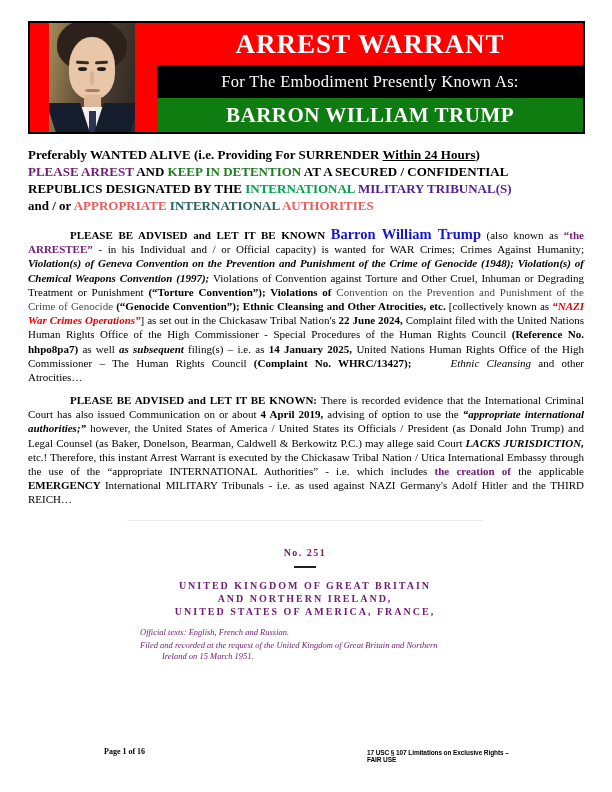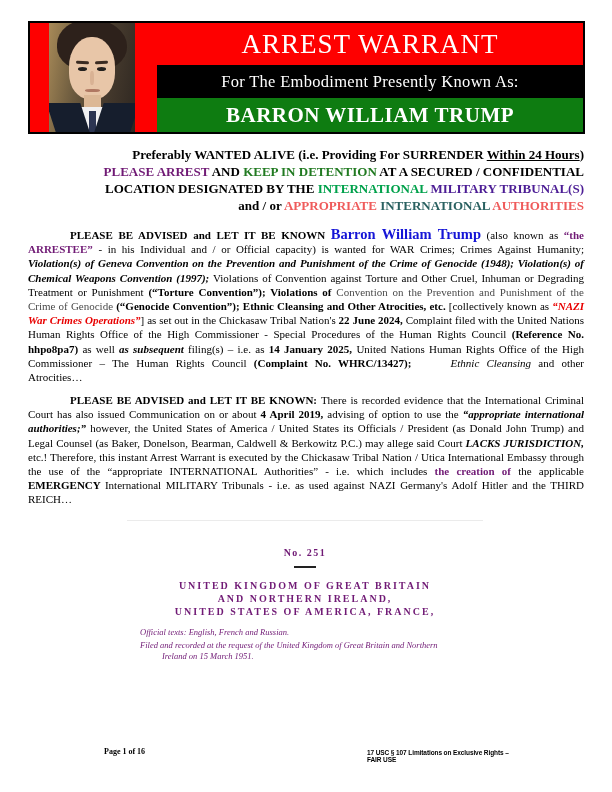--- a/index.html
+++ b/index.html
@@ -24,26 +24,26 @@
   .ph-neck { position:absolute; left:35px; top:72px; width:17px; height:14px; background:#dcb896; }
   .ph-shirt { position:absolute; left:24px; top:84px; width:38px; height:25px; background:#f1f1f2;
     clip-path:polygon(20% 0,80% 0,100% 100%,0 100%); }
   .ph-tie { position:absolute; left:40px; top:88px; width:7px; height:21px; background:#2c3552; }
   .ph-suitL { position:absolute; left:2px; top:80px; width:34px; height:29px; background:#161e2d; transform:skewX(18deg); }
   .ph-suitR { position:absolute; left:50px; top:80px; width:36px; height:29px; background:#161e2d; transform:skewX(-18deg); }
   .bands { position:absolute; left:127px; top:0; width:426px; height:109px; }
   .band-red   { height:42px; background:#fe0000; display:flex; align-items:center; justify-content:center; }
   .band-black { height:33px; background:#000000; display:flex; align-items:center; justify-content:center; }
   .band-green { height:34px; background:#0e7c11; display:flex; align-items:center; justify-content:center; }
-  .band-title { color:#fff; font-size:27px; font-weight:normal; letter-spacing:1px; }
+  .band-title { color:#fff; font-size:27px; font-weight:bold; letter-spacing:1px; }
   .band-sub   { color:#fff; font-size:16.5px; letter-spacing:.3px; }
   .band-name  { color:#fff; font-size:21px; font-weight:bold; letter-spacing:.5px; }
 
   
-  .notice { position:absolute; left:28px; top:146px; width:556px; text-align:right;
+  .notice { position:absolute; left:28px; top:146px; width:556px; text-align:left;
     font-size:13px; line-height:17px; font-weight:bold;font-family:Liberation Serif, serif; }
 
   
   .para { position:absolute; left:28px; width:556px; font-size:11px; line-height:14.2px;
     text-align:justify; text-indent:42px; color:#000; }
   #para1 { top:227px; }
   #para2 { top:393px; }
 
   .seg-r  { font-weight:normal; }
   .seg-b  { font-weight:bold; }
@@ -108,21 +108,21 @@
       </div>
       <div class="band-green">
         <span class="band-name">BARRON WILLIAM TRUMP</span>
       </div>
     </div>
   </div>
 
   <div class="notice">
     <div><span class="seg-b">Preferably WANTED ALIVE (i.e. Providing For SURRENDER </span><span class="seg-bu">Within 24 Hours</span><span class="seg-b">)</span></div>
     <div><span class="seg-redb">PLEASE ARREST</span><span class="seg-b"> AND </span><span class="seg-greenb">KEEP IN DETENTION</span><span class="seg-b"> AT A SECURED / CONFIDENTIAL</span></div>
-    <div><span class="seg-b">LOCATION DESIGNATED BY THE </span><span class="seg-bgreenb">INTERNATIONAL </span><span class="seg-magentab">MILITARY TRIBUNAL(S)</span></div>
+    <div><span class="seg-b">REPUBLICS DESIGNATED BY THE </span><span class="seg-bgreenb">INTERNATIONAL </span><span class="seg-magentab">MILITARY TRIBUNAL(S)</span></div>
     <div><span class="seg-b">and / or </span><span class="seg-coralb">APPROPRIATE </span><span class="seg-tealb">INTERNATIONAL </span><span class="seg-coralb">AUTHORITIES</span></div>
   </div>
 
   <div id="para1" class="para"><span class="seg-b">PLEASE BE ADVISED and LET IT BE KNOWN </span><span class="seg-blue">Barron William Trump</span><span class="seg-r"> (also known as </span><span class="seg-redb">“the ARRESTEE”</span><span class="seg-r"> - in his Individual and / or Official capacity) is wanted for WAR Crimes; Crimes Against Humanity; </span><span class="seg-bi">Violation(s) of Geneva Convention on the Prevention and Punishment of the Crime of Genocide (1948); Violation(s) of Chemical Weapons Convention (1997);</span><span class="seg-r"> Violations of Convention against Torture and Other Cruel, Inhuman or Degrading Treatment or Punishment </span><span class="seg-b">(“Torture Convention”); Violations of </span><span class="seg-gray">Convention on the Prevention and Punishment of the Crime of Genocide </span><span class="seg-b">(“Genocide Convention”); Ethnic Cleansing and Other Atrocities, etc. </span><span class="seg-r">[collectively known as </span><span class="seg-redbi">“NAZI War Crimes Operations”</span><span class="seg-r">] as set out in the Chickasaw Tribal Nation's </span><span class="seg-b">22 June 2024, </span><span class="seg-r">Complaint filed with the United Nations Human Rights Office of the High Commissioner - Special Procedures of the Human Rights Council </span><span class="seg-b">(Reference No. hhpo8pa7) </span><span class="seg-r">as well </span><span class="seg-bi">as subsequent </span><span class="seg-r">filing(s) – i.e. as </span><span class="seg-b">14 January 2025, </span><span class="seg-r">United Nations Human Rights Office of the High Commissioner – The Human Rights Council </span><span class="seg-b">(Complaint No. WHRC/13427); </span><span class="seg-i">Ethnic Cleansing </span><span class="seg-r">and other Atrocities…</span></div>
   <div id="para2" class="para"><span class="seg-b">PLEASE BE ADVISED and LET IT BE KNOWN:  </span><span class="seg-r">There is recorded evidence that the International Criminal Court has also issued Communication on or about </span><span class="seg-b">4 April 2019, </span><span class="seg-r">advising of option to use the </span><span class="seg-bi">“appropriate international authorities;” </span><span class="seg-r">however, the United States of America / United States its Officials / President (as Donald John Trump) and Legal Counsel (as Baker, Donelson, Bearman, Caldwell &amp; Berkowitz P.C.) may allege said Court </span><span class="seg-bi">LACKS JURISDICTION, </span><span class="seg-r">etc.!  Therefore, this instant Arrest Warrant is executed by the Chickasaw Tribal Nation / Utica International Embassy through the use of the “appropriate INTERNATIONAL Authorities” - i.e. which includes </span><span class="seg-redb">the creation of </span><span class="seg-r">the applicable </span><span class="seg-b">EMERGENCY </span><span class="seg-r">International MILITARY Tribunals - i.e. as used against NAZI Germany's Adolf Hitler and the THIRD REICH…</span></div>
 
   <div class="treaty">
     <div class="treaty-no">No. 251</div>
     <div class="treaty-rule"></div>
     <div class="treaty-caps">

